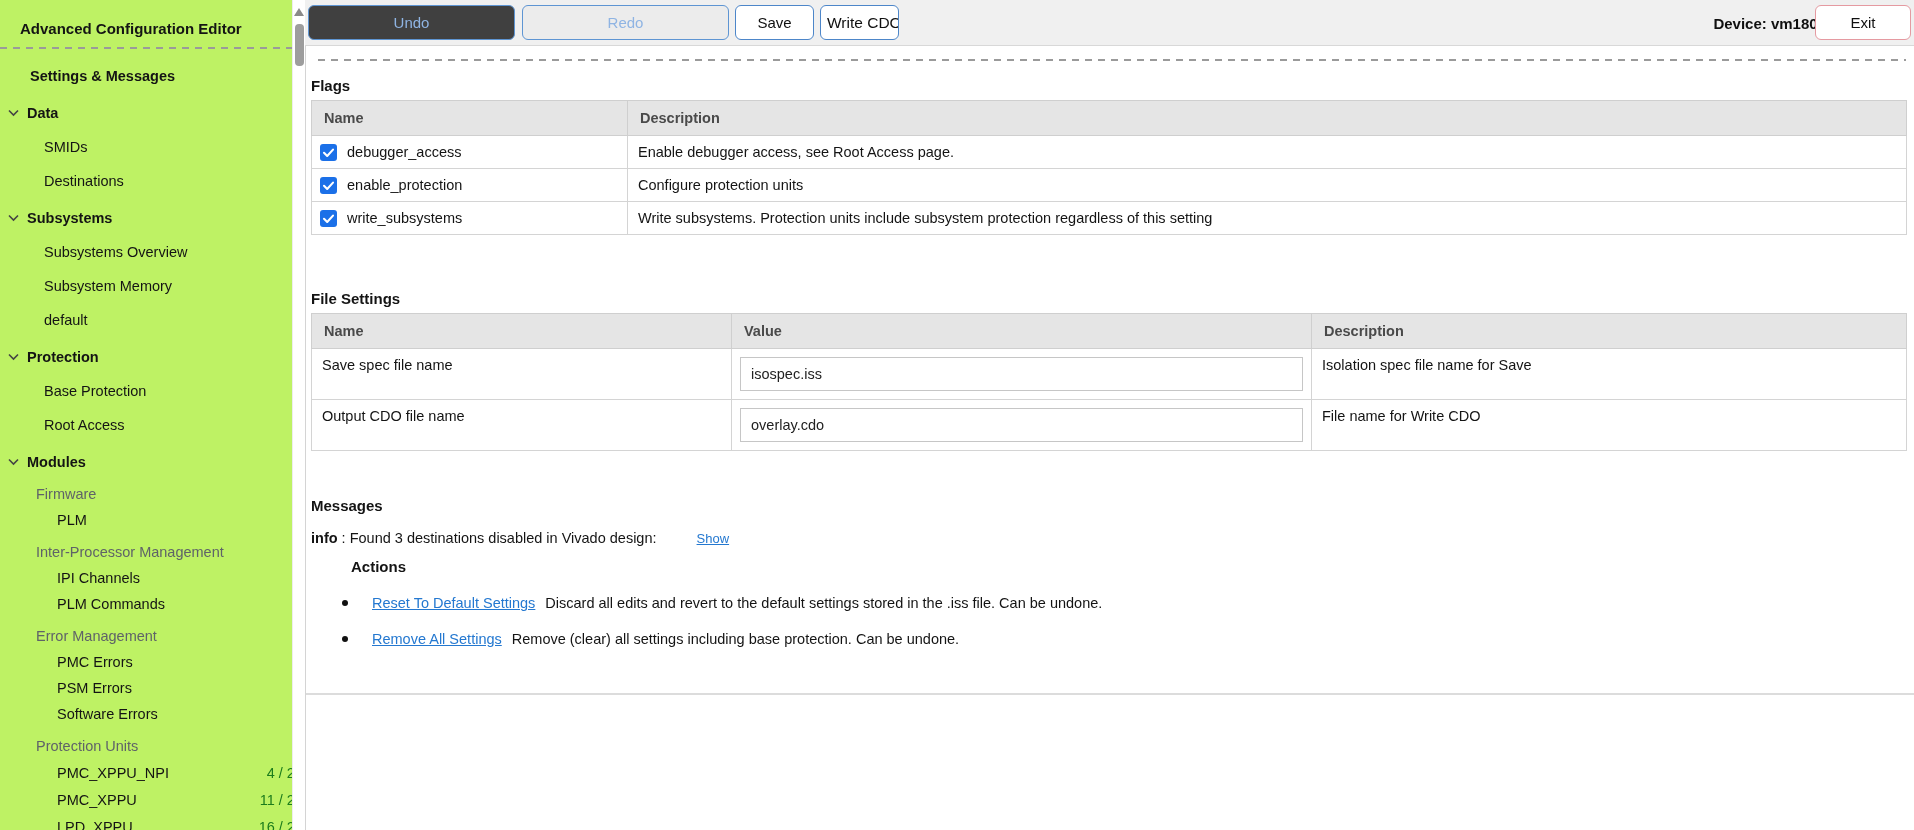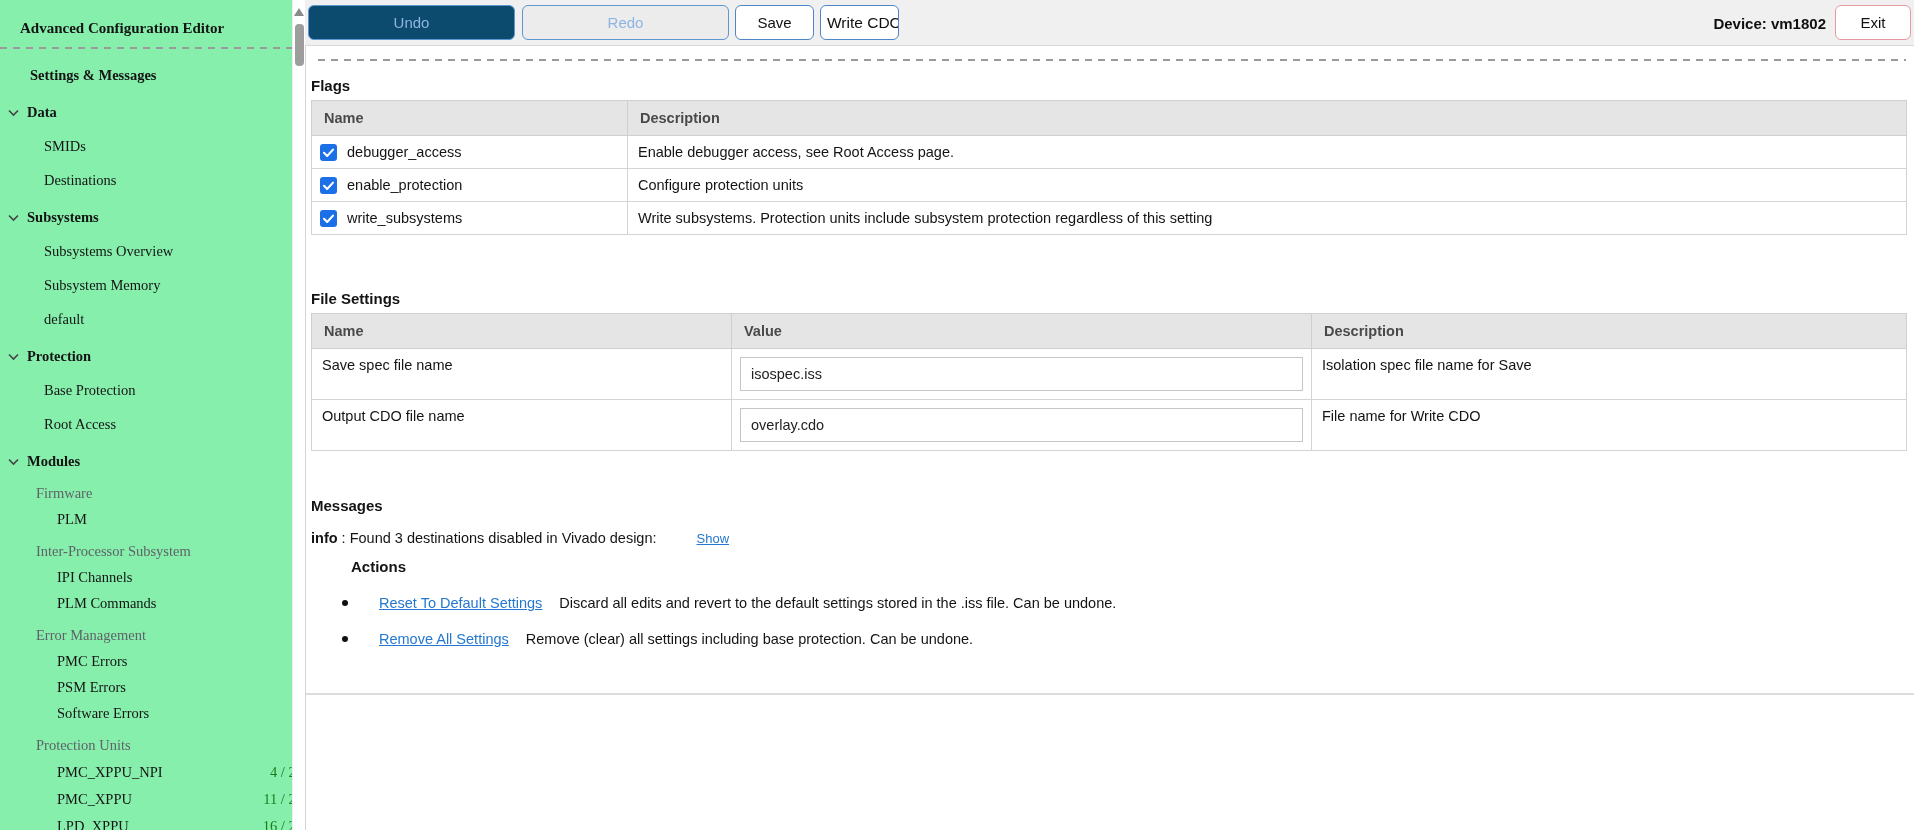--- a/index.html
+++ b/index.html
@@ -5,31 +5,31 @@
   * { margin:0; padding:0; box-sizing:border-box; }
   html,body { width:1914px; height:830px; overflow:hidden; background:#fff;
     font-family:"Liberation Sans", sans-serif; color:#141414; }
 
   
   .toolbar { position:absolute; left:305px; top:0; width:1609px; height:46px;
     background:#f0f0f0; border-bottom:1px solid #d8d8d8; }
   .btn { position:absolute; top:5px; height:35px; border-radius:6px; font-size:15px;
     display:flex; align-items:center; justify-content:center; background:#fff;
     border:1px solid #4d86c9; color:#101010; cursor:pointer; white-space:nowrap; }
-  .btn-undo { left:3px;  width:207px; background:#0c4a6e; color:#8fb4e3; border-color:#5e95d3; }
+  .btn-undo { left:3px;  width:207px; background:#404040; color:#8fb4e3; border-color:#5e95d3; }
   .btn-redo { left:217px; width:207px; background:#ececec; color:#8fb4e3; border-color:#5e95d3; }
   .btn-save { left:430px; width:79px; }
   .btn-write { left:515px; width:79px; justify-content:flex-start; padding-left:6px;
     overflow:hidden; font-size:15.5px; }
   .device-label { position:absolute; right:88px; top:0; height:46px; display:flex;
     align-items:center; font-weight:bold; font-size:15px; color:#101010; white-space:nowrap; }
-  .btn-exit { right:3px; width:76px; border-color:#e59aa1; }
+  .btn-exit { right:3px; width:96px; border-color:#e59aa1; }
 
   
-  .sidebar { position:absolute; left:0; top:0; width:305px; height:830px; background:#86efac;font-family:Liberation Serif, serif; }
+  .sidebar { position:absolute; left:0; top:0; width:305px; height:830px; background:#bef264; }
   .sidebar-content { position:absolute; left:0; top:0; width:292px; height:830px; overflow:hidden; }
   .sidebar-title { margin:20px 0 0 20px; font-size:15px; font-weight:bold; white-space:nowrap; }
   .dashed-sep { margin-top:10px; height:2px;
     background:repeating-linear-gradient(90deg,#9a9a9a 0 7px,transparent 7px 13px); }
   .srow { display:flex; align-items:center; height:21px; font-size:14.5px;
     cursor:pointer; white-space:nowrap; }
   .srow .cnt { margin-left:auto; margin-right:-11px; color:#1c7c1c; font-size:14.5px; }
   .srow.t-root    { margin:16px 0 0 0; padding-left:30px; font-weight:bold; }
   .srow.t-section { margin-top:16px; padding-left:8px; font-weight:bold; }
   .srow.t-item    { margin-top:13px; padding-left:36px;margin-left:8px; }
@@ -69,21 +69,21 @@
   .cbx svg { display:block; }
   .flag-name { vertical-align:middle; }
   .value-input { width:100%; height:34px; border:1px solid #c6c6c6; background:#fff;
     font-size:14.5px; padding-left:10px; color:#222;
     font-family:"Liberation Sans", sans-serif; }
 
   .info-line { margin:16px 0 0 5px; font-size:14.5px; }
   .info-tag { font-weight:bold; }
   .show-link { margin-left:36px; font-size:13px; color:#2478d0; text-decoration:underline;
     cursor:pointer; }
-  .action-row { display:flex; align-items:center; margin:18px 0 0 36px; height:20px;gap:7px; }
+  .action-row { display:flex; align-items:center; margin:18px 0 0 36px; height:20px; }
   .action-row + .action-row { margin-top:16px; }
   .bullet { width:6px; height:6px; border-radius:50%; background:#111; margin-right:24px; flex:none; }
   .action-link { color:#2478d0; text-decoration:underline; font-size:14.5px;
     margin-right:10px; white-space:nowrap; cursor:pointer; }
   .action-desc { font-size:14.5px; }
   .footer-line { margin-top:44px; border-top:2px solid #dcdcdc; }
 </style>
 </head>
 <body>
 
@@ -149,21 +149,21 @@
           </svg>
           <span>Modules</span>
         </div>
         <div class="srow t-group">
           <span>Firmware</span>
         </div>
         <div class="srow t-subitem">
           <span>PLM</span>
         </div>
         <div class="srow t-group">
-          <span>Inter-Processor Subsystem</span>
+          <span>Inter-Processor Management</span>
         </div>
         <div class="srow t-subitem">
           <span>IPI Channels</span>
         </div>
         <div class="srow t-subitem">
           <span>PLM Commands</span>
         </div>
         <div class="srow t-group">
           <span>Error Management</span>
         </div>

